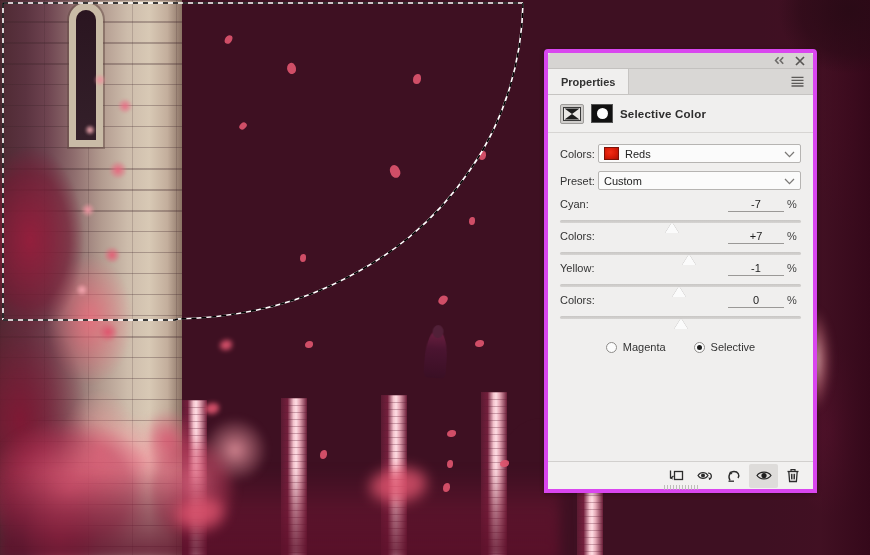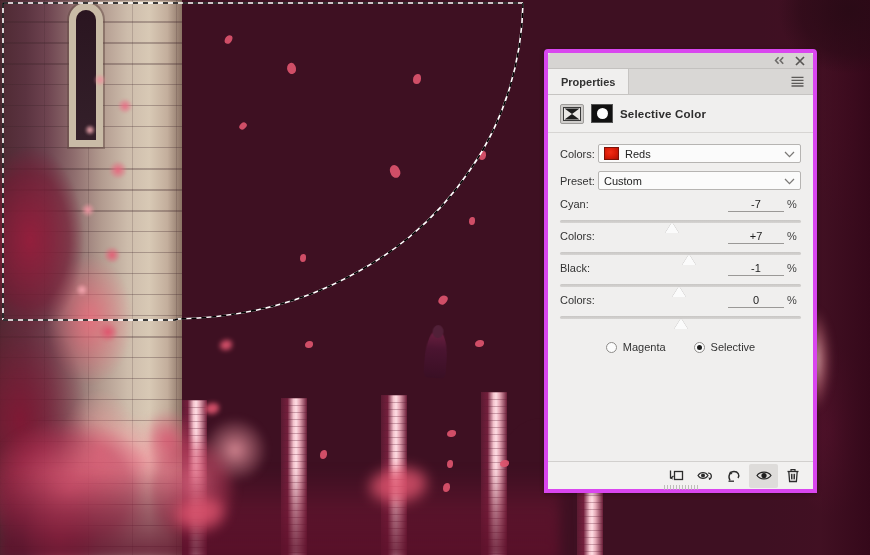--- a/index.html
+++ b/index.html
@@ -525,21 +525,21 @@
           <span class="pct">%</span>
         </span>
       </div>
       <div class="track">
         <span class="thumb" style="left:53.5%"></span>
       </div>
     </div>
 
     <div class="sliderblock">
       <div class="sliderhead">
-        <span class="name">Black:</span>
+        <span class="name">Yellow:</span>
         <span class="valwrap">
           <span class="val">-1</span>
           <span class="pct">%</span>
         </span>
       </div>
       <div class="track">
         <span class="thumb" style="left:49.5%"></span>
       </div>
     </div>
 

